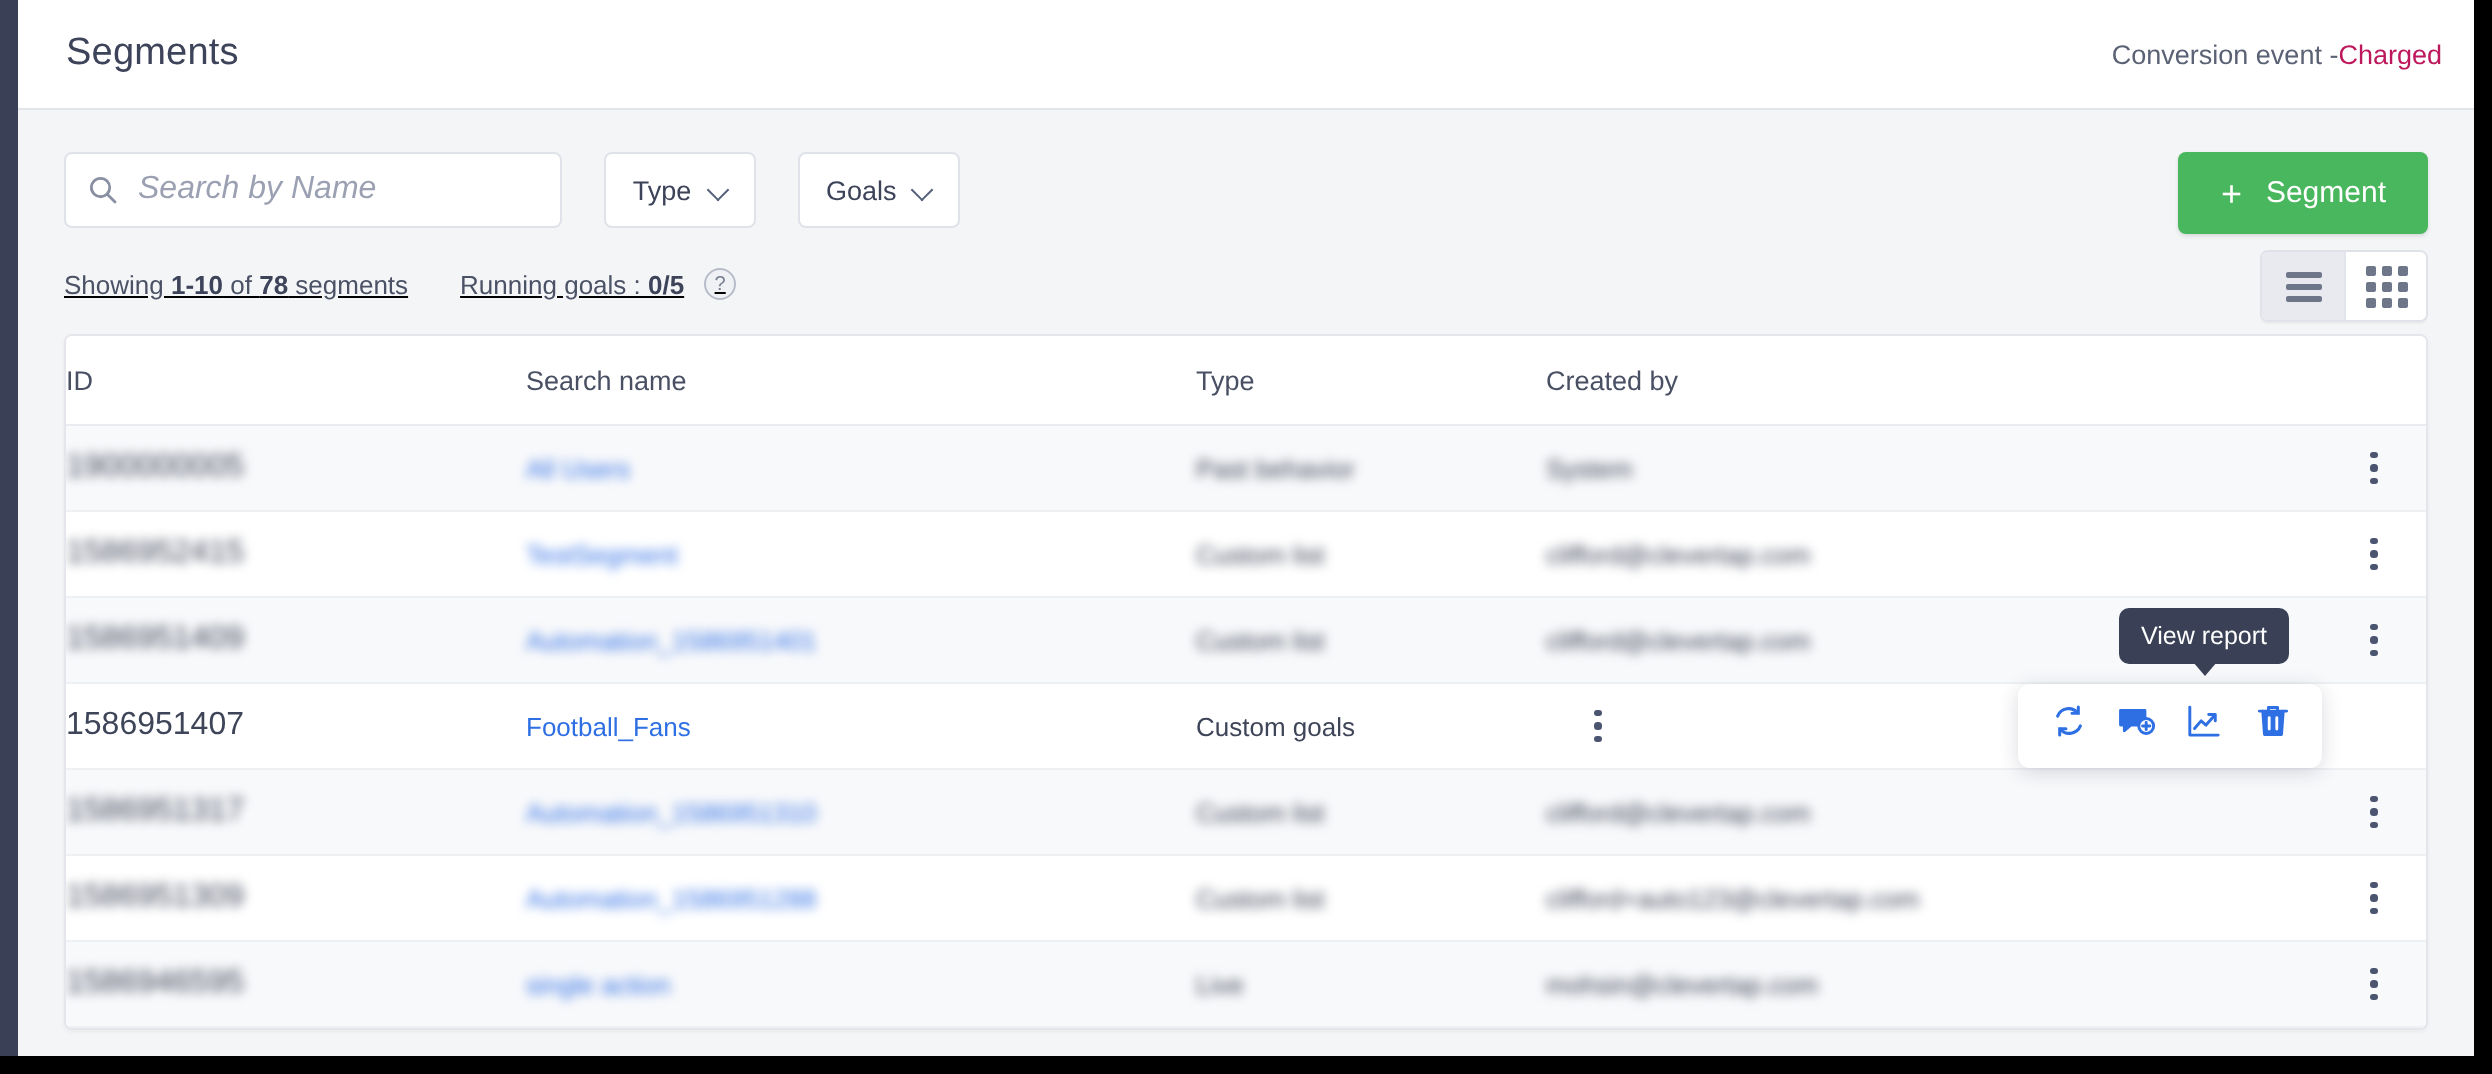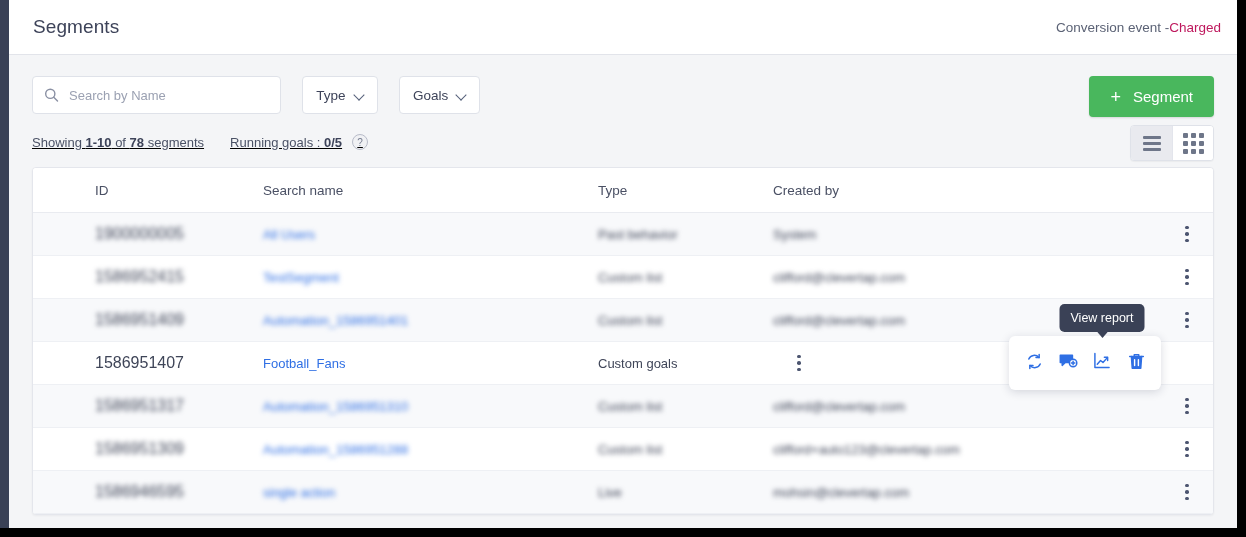--- a/index.html
+++ b/index.html
@@ -48,22 +48,23 @@
     position: relative; width: 249px; height: 38px;
     background: #fff; border: 1px solid #dfe2e9; border-radius: 4px;
     display: flex; align-items: center; padding-left: 36px;
   }
   .search-box .mag {
     position: absolute; left: 11px; top: 50%; transform: translateY(-50%);
     width: 15px; height: 15px;
   }
   .search-input {
     border: 0; outline: 0; width: 195px; height: 26px;
-    font-size: 13px; color: #7f1d1d; font-family: "Liberation Sans", sans-serif;
+    font-size: 16px; color: #7f1d1d; font-family: "Liberation Sans", sans-serif;
     background: transparent;
+    font-style: italic;
   }
   .search-input::placeholder { color: #9ba1b2; }
 
   .dd-btn {
     height: 38px; min-width: 76px; margin-left: 21px;
     background: #fff; border: 1px solid #dfe2e9; border-radius: 4px;
     display: flex; align-items: center; justify-content: center; gap: 9px;
     padding: 0 13px; cursor: pointer;
   }
   .dd-btn .lbl { font-size: 13.5px; color: #3d4359; }
@@ -122,42 +123,42 @@
   .thead { display: flex; align-items: center; height: 45px; border-bottom: 1px solid #e9ebf0; background:#fff; }
   .trow {
     display: flex; align-items: center; height: 43px; border-bottom: 1px solid #eef0f4;
     position: relative;
   }
   .trow.odd { background: #f8f9fb; }
   .trow.even { background: #ffffff; }
   .trow.blurred .c-id, .trow.blurred .c-name,
   .trow.blurred .c-type, .trow.blurred .c-by { filter: blur(2.6px); }
 
-  .c-id   { width: 230px; padding-left: 62px; }
+  .c-id   { width: 230px; }
   .c-name { width: 335px; }
   .c-type { width: 175px; }
   .c-by   { flex: 1; }
   .c-act  { width: 52px; display: flex; align-items: center; justify-content: center; }
 
   .thead .c-id, .thead .c-name, .thead .c-type, .thead .c-by {
     font-size: 13.5px; color: #4a5064; font-weight: 400;
   }
   .c-id   { font-size: 16px; color: #3f4558; }
   .c-name { font-size: 13px; }
   .c-name .nm { color: #2f6fe4; cursor: pointer; }
   .c-type { font-size: 13px; color: #3f4558; }
   .c-by   { font-size: 13px; color: #3f4558; }
 
   .kebab { display: flex; flex-direction: column; gap: 3px; cursor: pointer; padding: 4px; }
   .kebab i { width: 3.5px; height: 3.5px; border-radius: 50%; background: #4c5570; display: block; }
 
   
   .action-pill {
     position: absolute; right: 52px; top: 50%; transform: translateY(-50%);
-    height: 54px; background: #fff; border-radius: 6px;
+    height: 42px; background: #fff; border-radius: 6px;
     box-shadow: 0 2px 10px rgba(30,38,65,.17);
     display: flex; align-items: center; gap: 4px; padding: 0 10px; z-index: 5;
   }
   .act-ico {
     width: 30px; height: 30px; display: flex; align-items: center; justify-content: center;
     cursor: pointer; border-radius: 4px;
   }
   .tooltip {
     position: absolute; bottom: 46px; left: 50%; transform: translateX(-50%);
     background: #3a4156; color: #fff; font-size: 12.5px;

